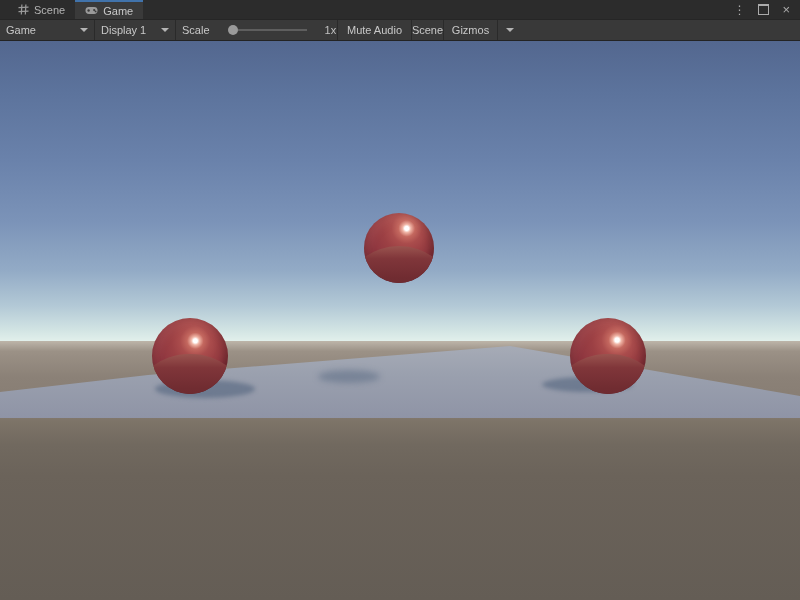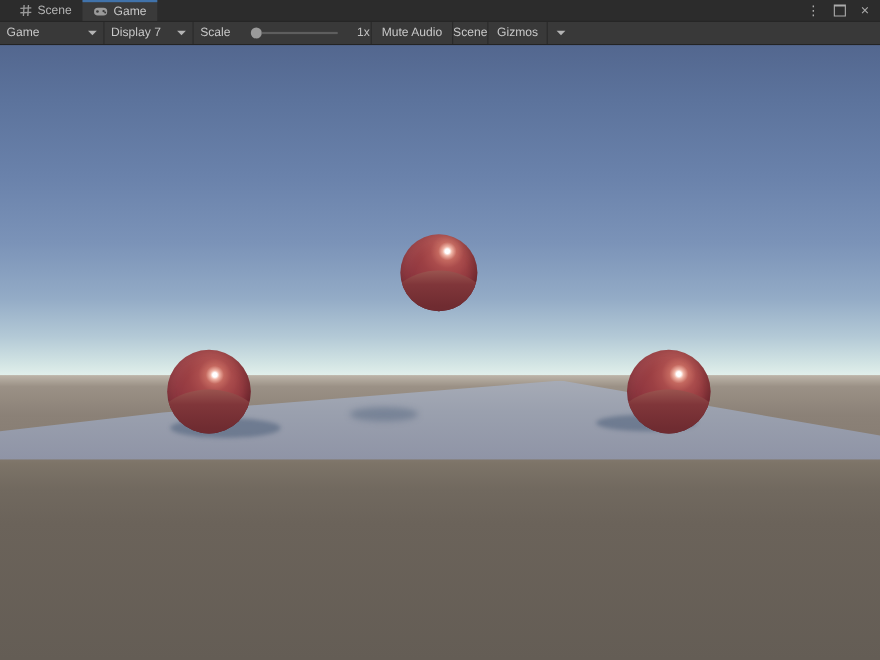--- a/index.html
+++ b/index.html
@@ -97,21 +97,21 @@
       <span class="closex">×</span>
     </div>
   </div>
 
   <div class="toolbar">
     <div class="tb dd dd-game">
       <span>Game</span>
       <span class="arr"></span>
     </div>
     <div class="tb dd dd-display">
-      <span>Display 7</span>
+      <span>Display 1</span>
       <span class="arr"></span>
     </div>
     <div class="tb scale-group">
       <span>Scale</span>
       <span class="slider">
         <span class="knob"></span>
         <span class="track"></span>
       </span>
       <span class="scale-val">1x</span>
     </div>

